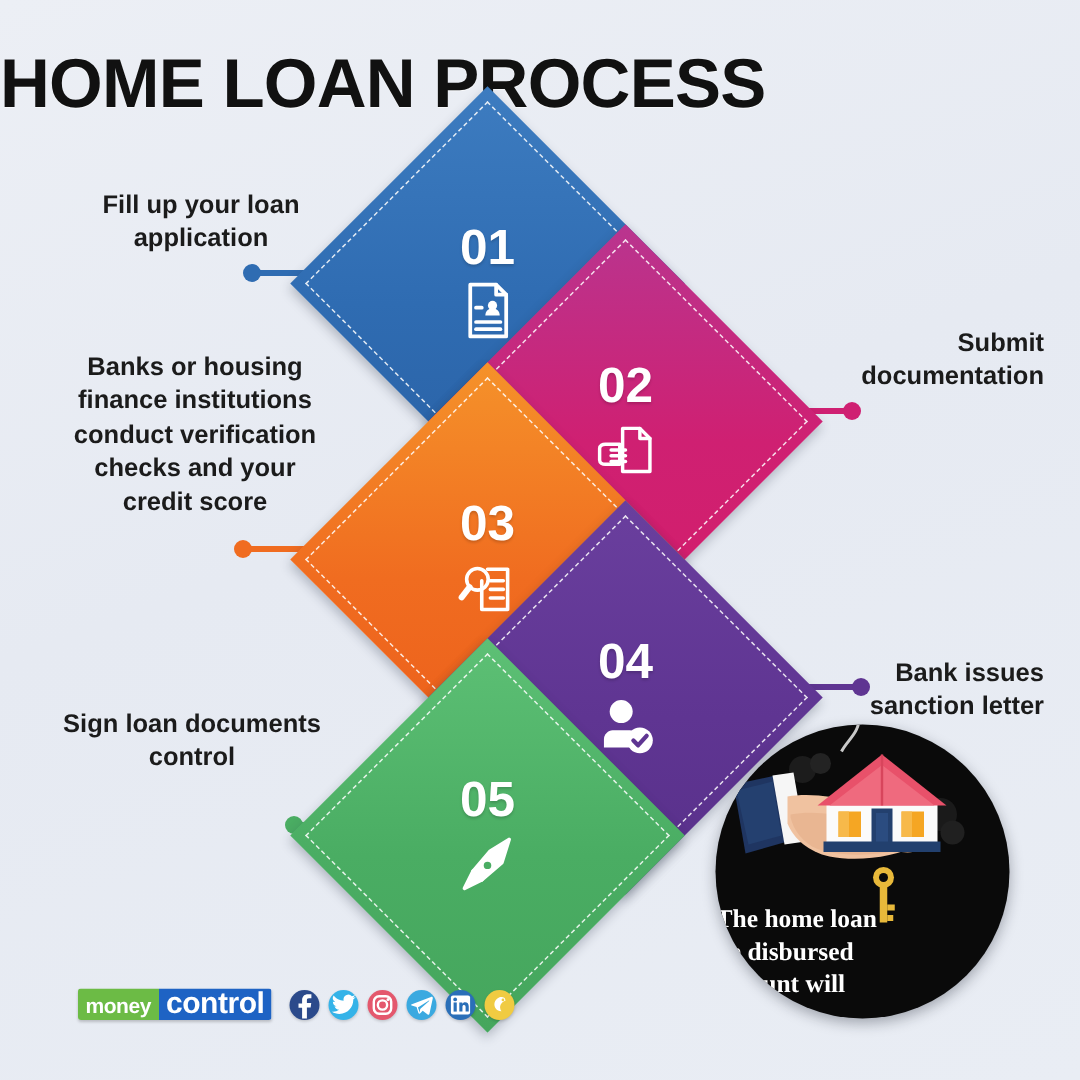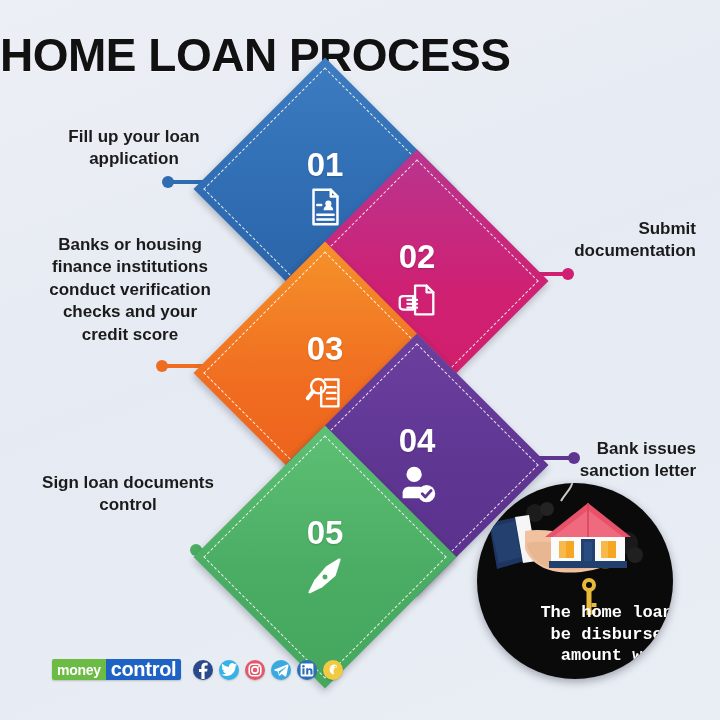--- a/index.html
+++ b/index.html
@@ -101,26 +101,26 @@
     width:196px;height:196px;
     border-radius:50%;
     background:#0a0a0a;
     overflow:hidden;
     box-shadow:0 3px 9px rgba(20,25,40,0.35);
   }
   #finalCircle .scene{position:absolute;left:0;top:0;width:196px;height:196px;}
   .final-text{
     position:absolute;
     left:0;bottom:12px;width:196px;
-    text-align:right;
+    text-align:left;
     color:#ffffff;
     font-size:17px;
     font-weight:bold;
     line-height:1.28;
-    font-family:Liberation Mono, monospace;
+    font-family:Liberation Serif, serif;
   }
 
   
   #footer{
     position:absolute;
     left:52px;bottom:40px;
     display:flex;align-items:center;gap:8px;justify-content:center;
   }
   .logo{
     display:flex;align-items:stretch;

